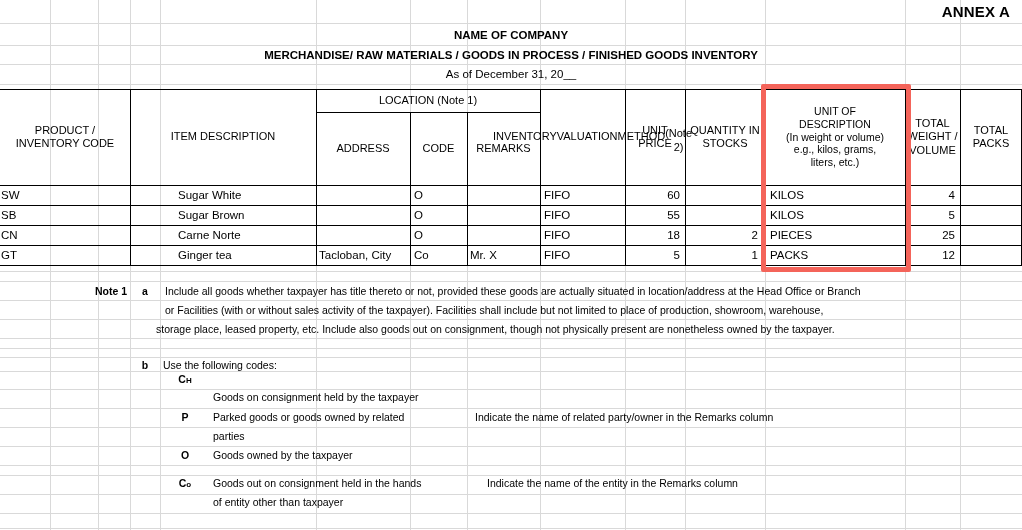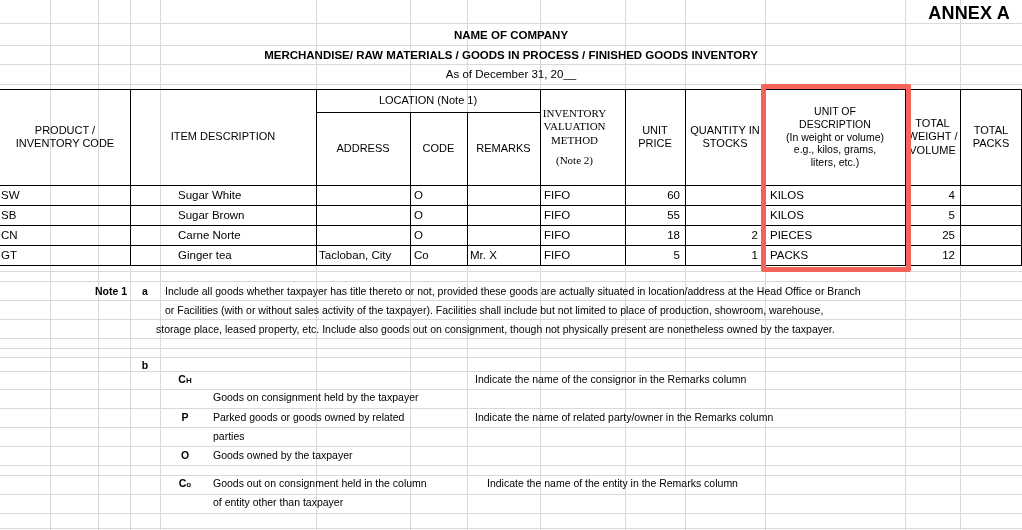--- a/index.html
+++ b/index.html
@@ -60,21 +60,21 @@
     font-weight: bold;
     font-size: 11.5px;
     display: flex; align-items: center; justify-content: center;
   }
   .title-row.plain { font-weight: normal; }
 
   #annex {
     position: absolute;
     right: 12px; top: 3px;
     font-weight: bold;
-    font-size: 18px;
+    font-size: 15px;
     letter-spacing: .2px;
   }
 
   
   .hdr {
     position: absolute;
     display: flex;
     align-items: center;
     justify-content: center;
     text-align: center;
@@ -173,21 +173,21 @@
   </div>
 
   <div class="hdr" style="left:130px; top:89px; width:186px; height:96px;">ITEM DESCRIPTION</div>
 
   <div class="hdr" style="left:316px; top:89px; width:224px; height:23px;">LOCATION (Note 1)</div>
 
   <div class="hdr" style="left:316px; top:112px; width:94px; height:73px;">ADDRESS</div>
   <div class="hdr" style="left:410px; top:112px; width:57px; height:73px;">CODE</div>
   <div class="hdr" style="left:467px; top:112px; width:73px; height:73px;">REMARKS</div>
 
-  <div class="hdr" style="left:532px; top:89px; width:85px; height:96px; flex-direction:column;font-family:Liberation Serif, serif;">
+  <div class="hdr" style="left:550px; top:89px; width:85px; height:96px; ">
     <span>INVENTORY</span>
     <span>VALUATION</span>
     <span>METHOD</span>
     <span style="margin-top:7px;">(Note 2)</span>
   </div>
 
   <div class="hdr" style="left:625px; top:89px; width:60px; height:96px; flex-direction:column;">
     <span>UNIT</span>
     <span>PRICE</span>
   </div>
@@ -267,43 +267,43 @@
   <div id="redbox" style="left:761px; top:84px; width:150px; height:188px;"></div>
 
   <div class="cell right b noteblock" style="left:50px; top:283px; width:80px; height:17px;">Note 1</div>
   <div class="cell center b noteblock" style="left:130px; top:283px; width:30px; height:17px;">a</div>
 
   <div class="cell left noteblock" style="left:130px; top:283px; width:890px; height:17px; padding-left:35px;">Include all goods whether taxpayer has title thereto or not, provided these goods are actually situated in location/address at the Head Office or Branch</div>
   <div class="cell left noteblock" style="left:130px; top:302px; width:890px; height:17px; padding-left:35px;">or Facilities (with or without sales activity of the taxpayer).  Facilities shall include but not limited to place of production, showroom, warehouse,</div>
   <div class="cell left noteblock" style="left:130px; top:321px; width:890px; height:17px; padding-left:26px;">storage place, leased property, etc.  Include also goods out on consignment, though not physically present are nonetheless owned by the taxpayer.</div>
 
   <div class="cell center b noteblock" style="left:130px; top:357px; width:30px; height:17px;">b</div>
+  <div class="cell left noteblock" style="left:160px; top:357px; width:300px; height:17px;">Use the following codes:</div>
 
   <div class="cell center b noteblock" style="left:160px; top:371px; width:50px; height:17px;">
     <span>C</span>
       <sub>H</sub>
   </div>
   <div class="cell left noteblock" style="left:210px; top:389px; width:260px; height:17px;">Goods on consignment held by the taxpayer</div>
-  <div class="cell left noteblock" style="left:467px; top:371px; width:440px; height:17px; padding-left:8px;">Indicate the name of the consignor in the Remarks column</div>
 
   <div class="cell center b noteblock" style="left:160px; top:409px; width:50px; height:17px;">
     <span>P</span>
       <sub></sub>
   </div>
   <div class="cell left noteblock" style="left:210px; top:409px; width:260px; height:17px;">Parked goods or goods owned by related</div>
   <div class="cell left noteblock" style="left:210px; top:428px; width:260px; height:17px;">parties</div>
   <div class="cell left noteblock" style="left:467px; top:409px; width:440px; height:17px; padding-left:8px;">Indicate the name of related party/owner in the Remarks column</div>
 
   <div class="cell center b noteblock" style="left:160px; top:447px; width:50px; height:17px;">
     <span>O</span>
       <sub></sub>
   </div>
   <div class="cell left noteblock" style="left:210px; top:447px; width:260px; height:17px;">Goods owned by the taxpayer</div>
 
   <div class="cell center b noteblock" style="left:160px; top:475px; width:50px; height:17px;">
     <span>C</span>
       <sub>o</sub>
   </div>
-  <div class="cell left noteblock" style="left:210px; top:475px; width:260px; height:17px;">Goods out on consignment held in the column</div>
+  <div class="cell left noteblock" style="left:210px; top:475px; width:260px; height:17px;">Goods out on consignment held in the hands</div>
   <div class="cell left noteblock" style="left:210px; top:494px; width:260px; height:17px;">of entity other than taxpayer</div>
   <div class="cell left noteblock" style="left:467px; top:475px; width:440px; height:17px; padding-left:20px;">Indicate the name of the entity in the Remarks column</div>
 
 </div>
 
 </body></html>

